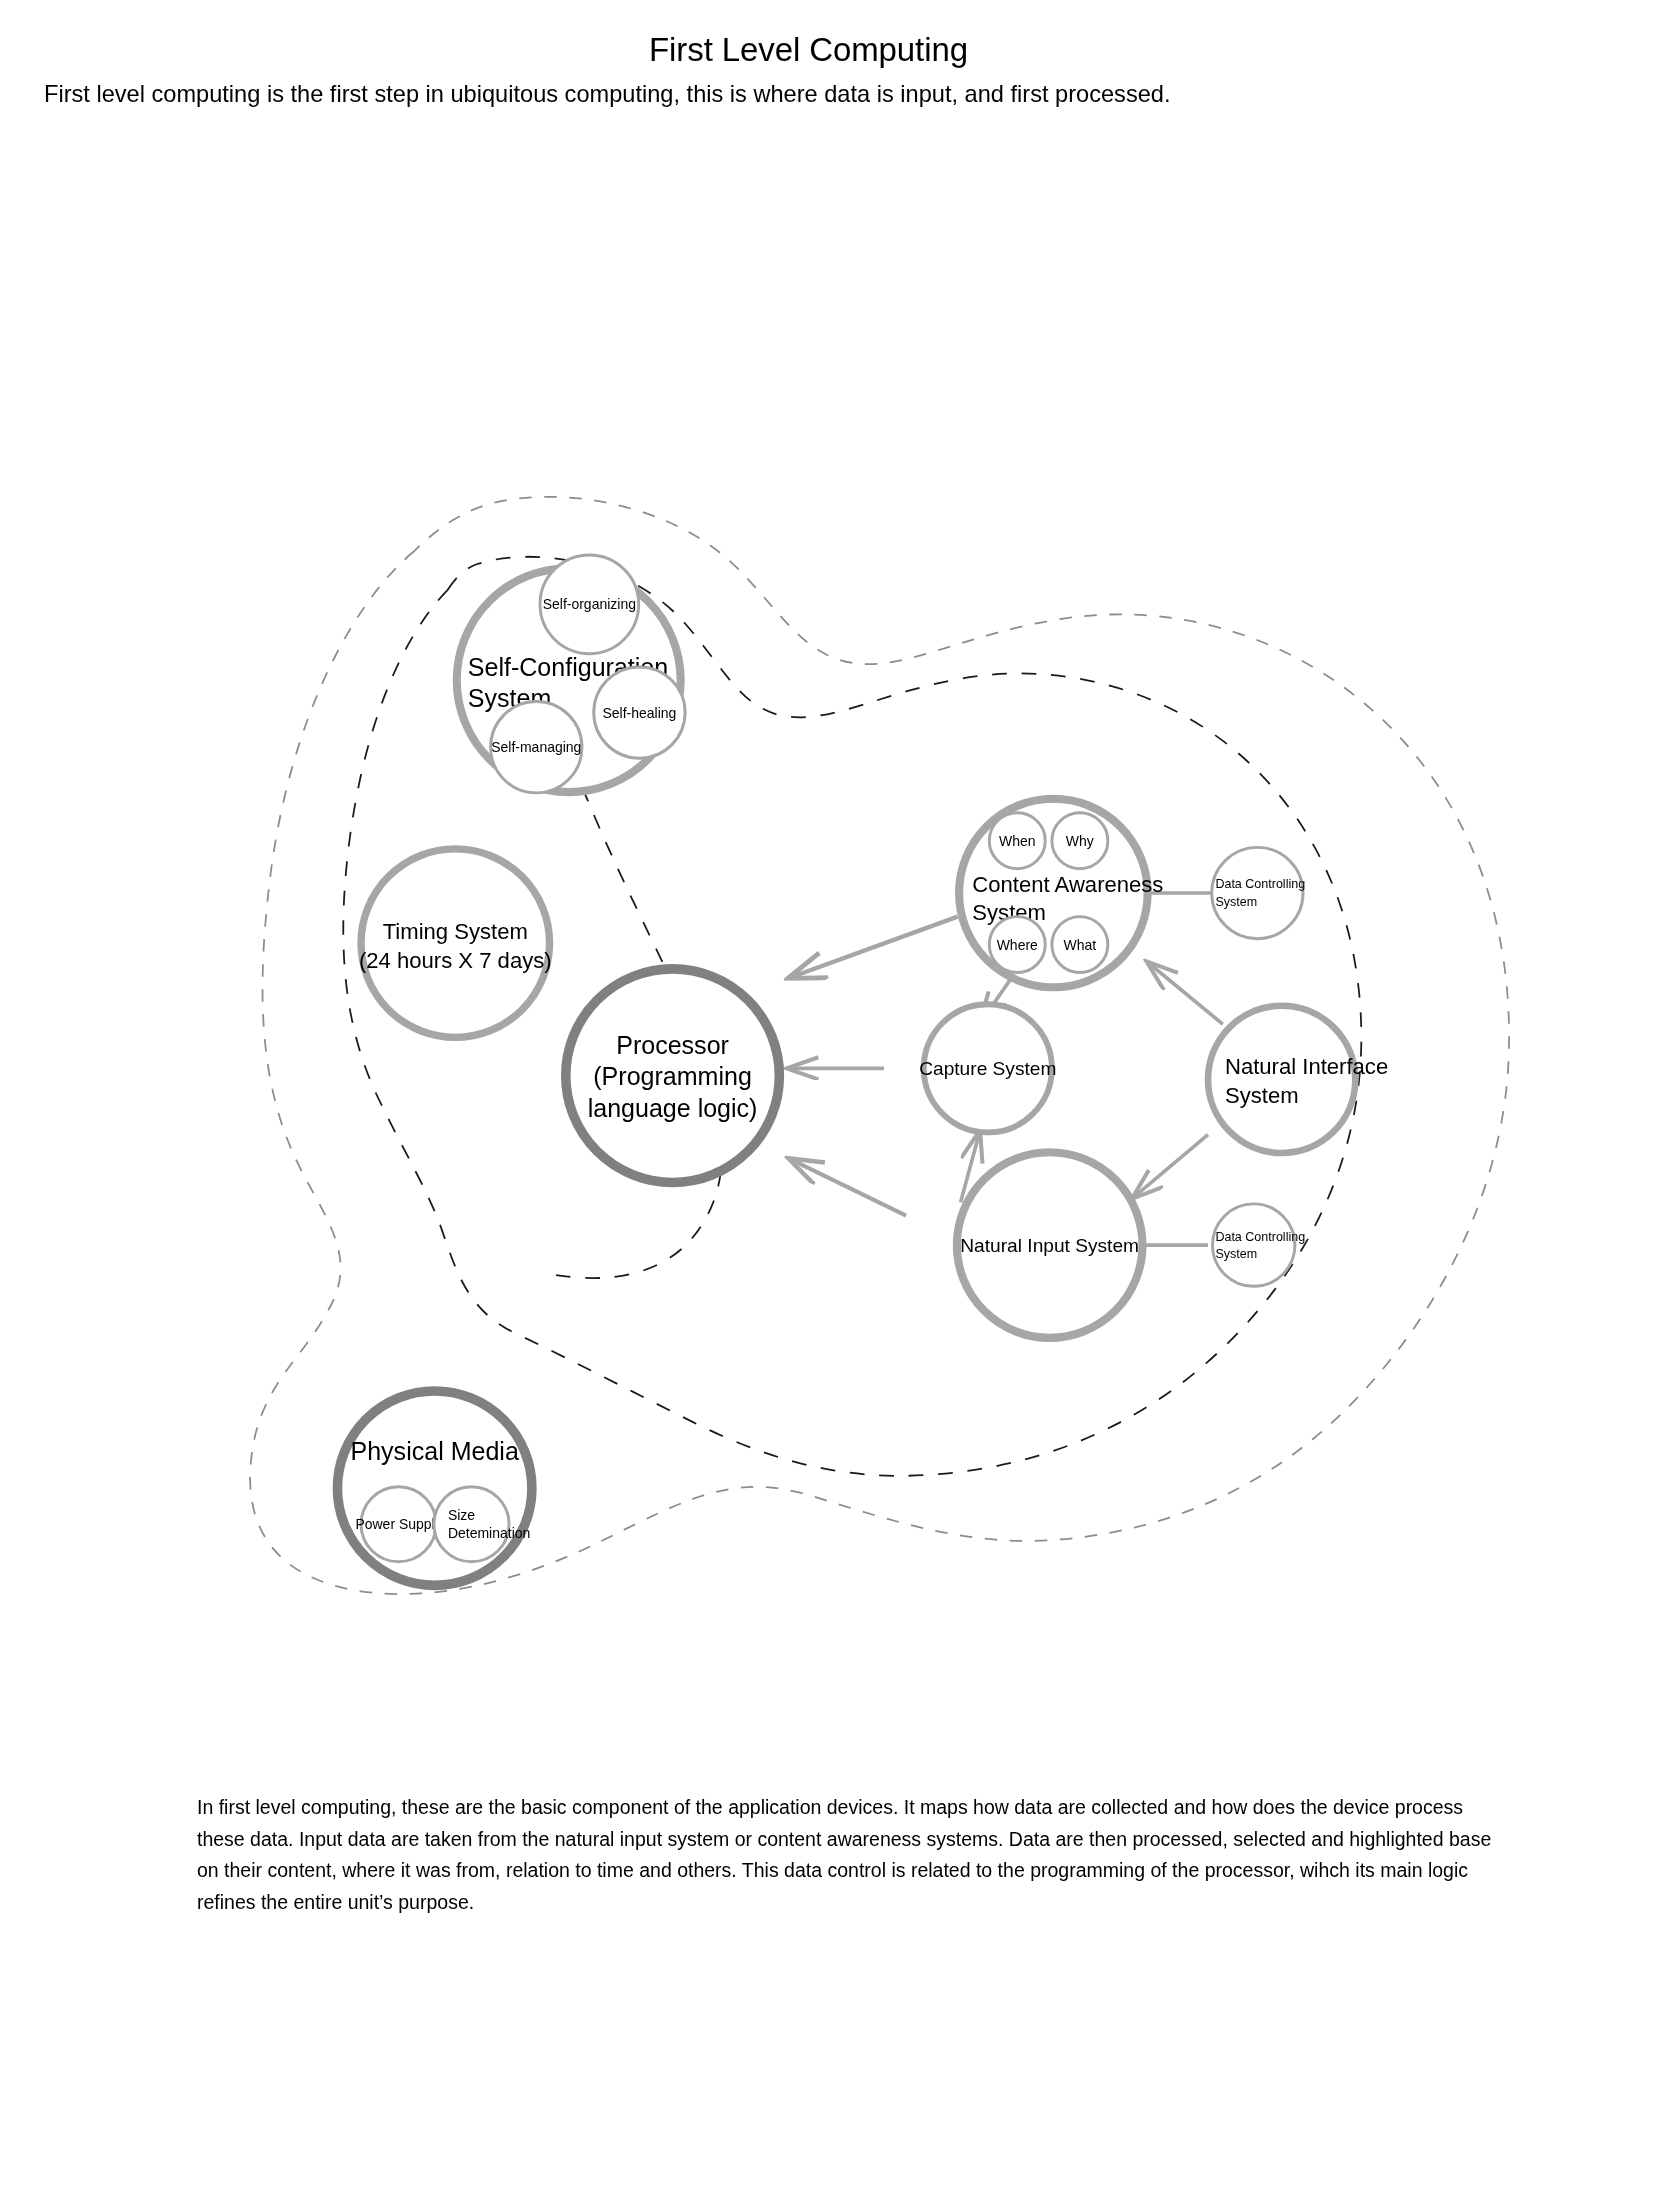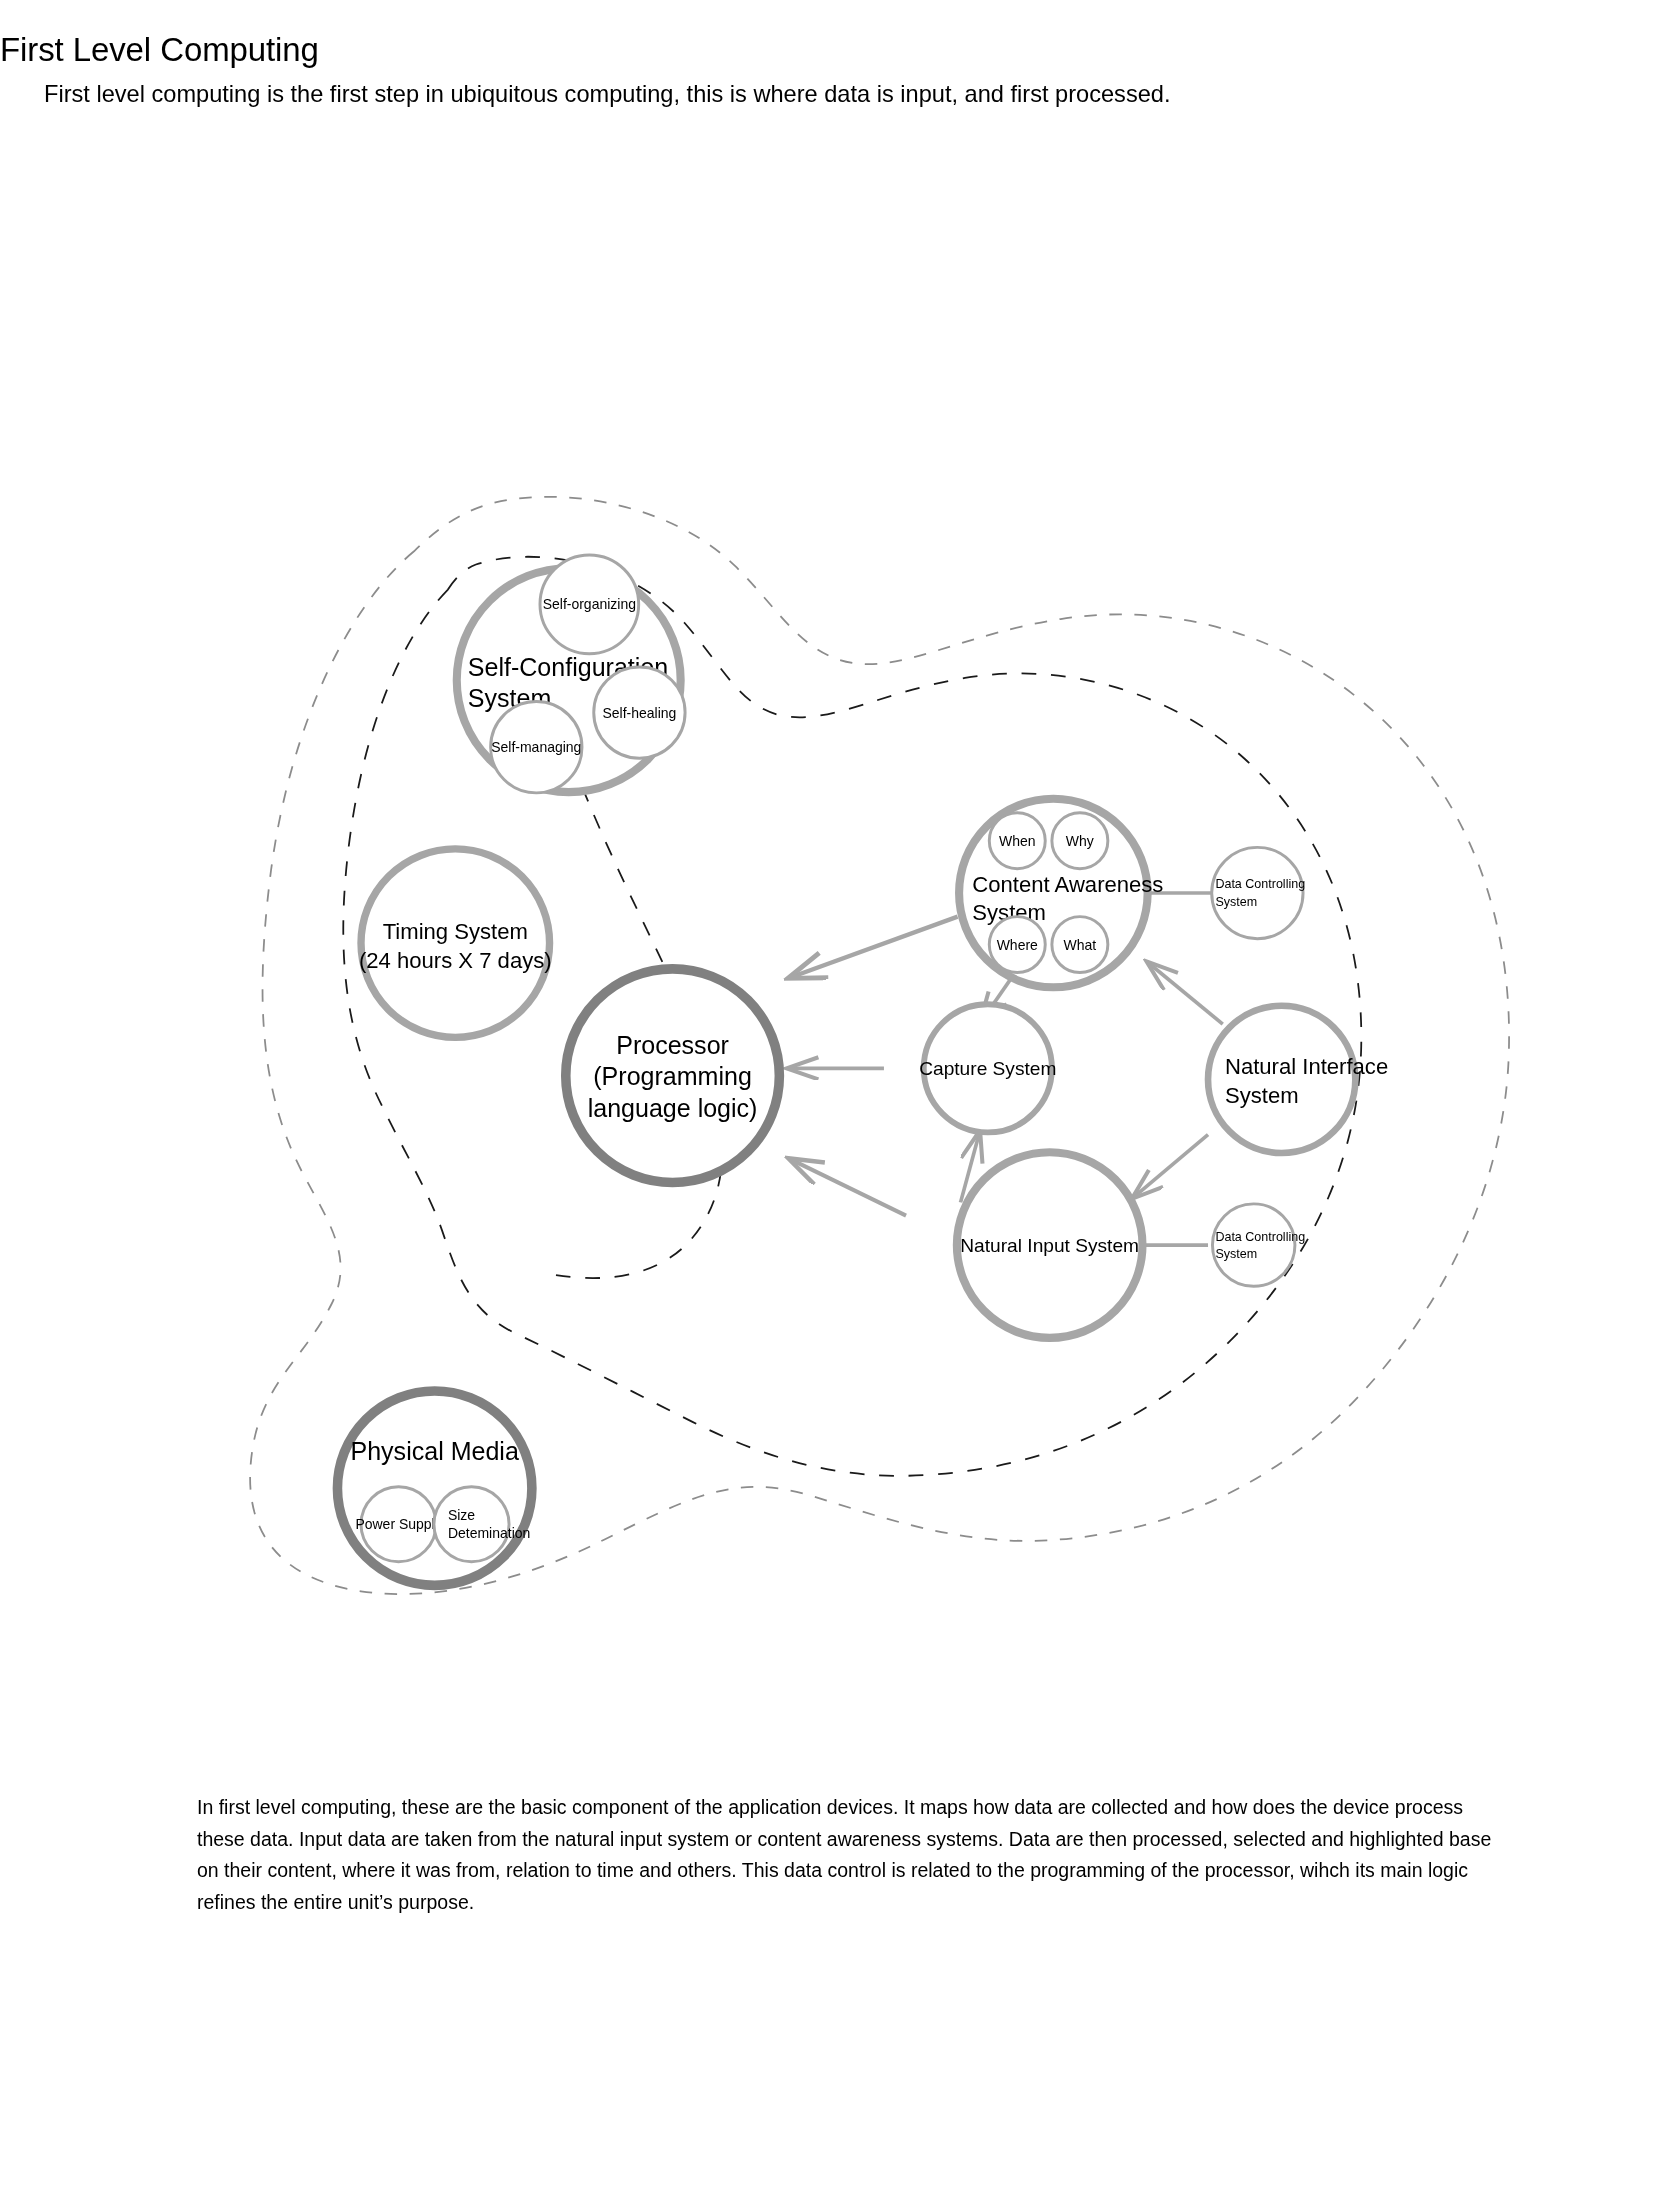--- a/index.html
+++ b/index.html
@@ -18,20 +18,21 @@
   }
   .page {
     position: absolute;
     inset: 0;
   }
   .doc-title {
     position: absolute;
     left: 0;
     top: 31px;
     width: 1617px;
+    text-align: center;
     font-size: 33px;
     font-weight: 400;
     letter-spacing: -0.1px;
     color: #000;
   }
   .doc-subtitle {
     position: absolute;
     left: 0;
     top: 81px;
     width: 1673px;

